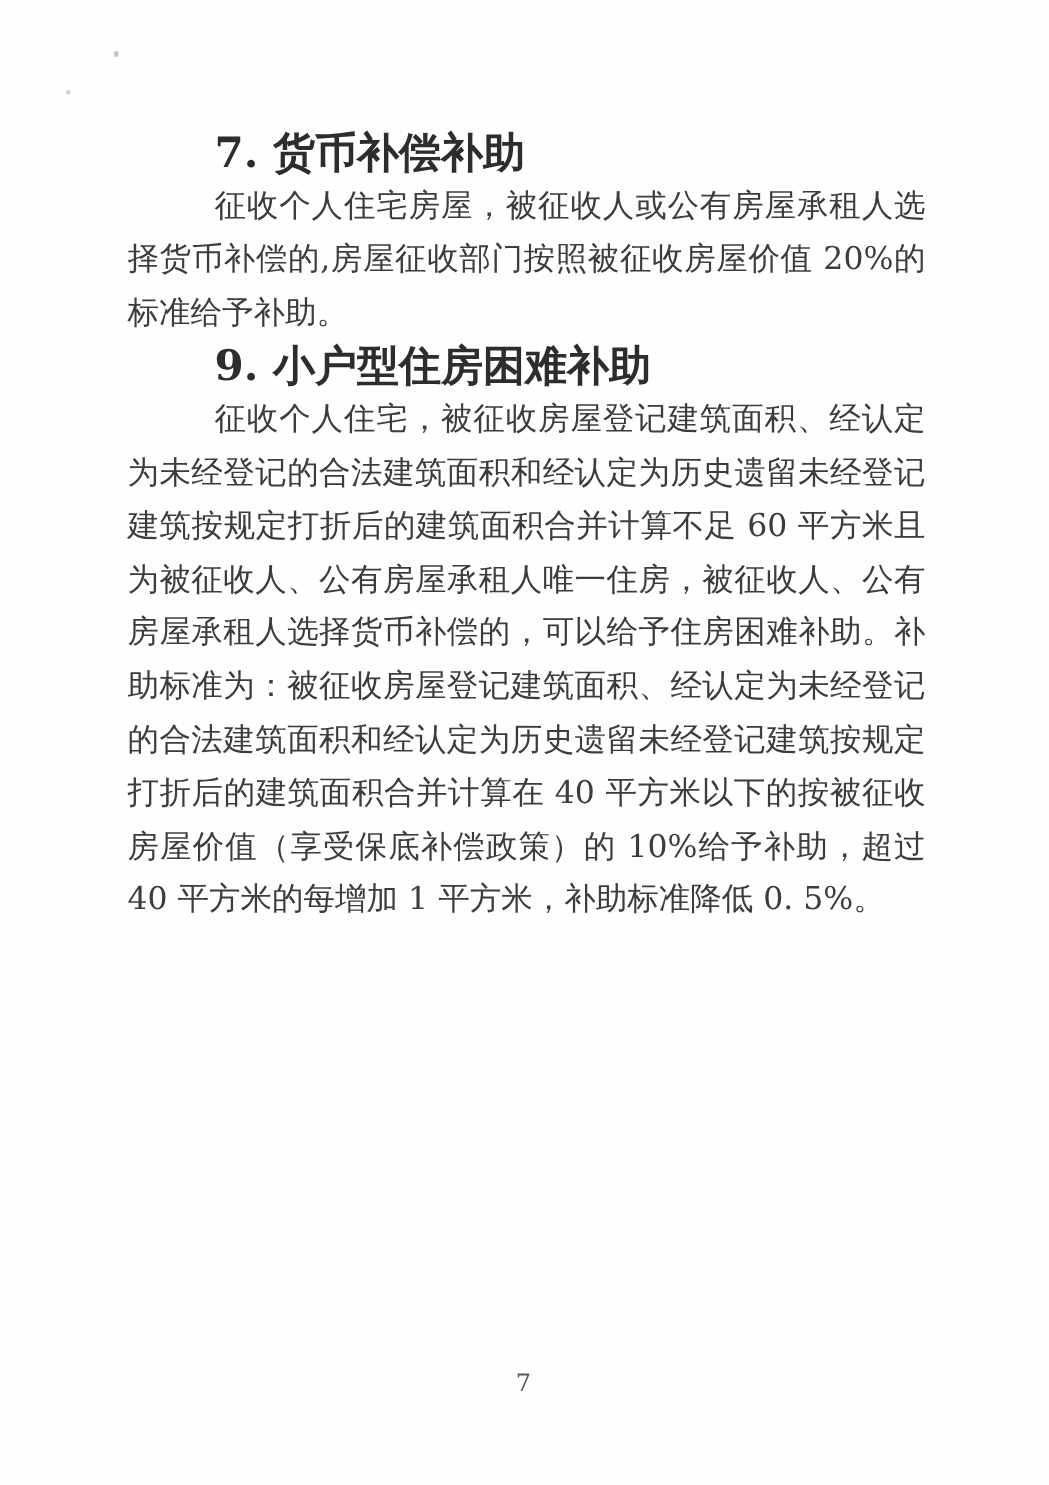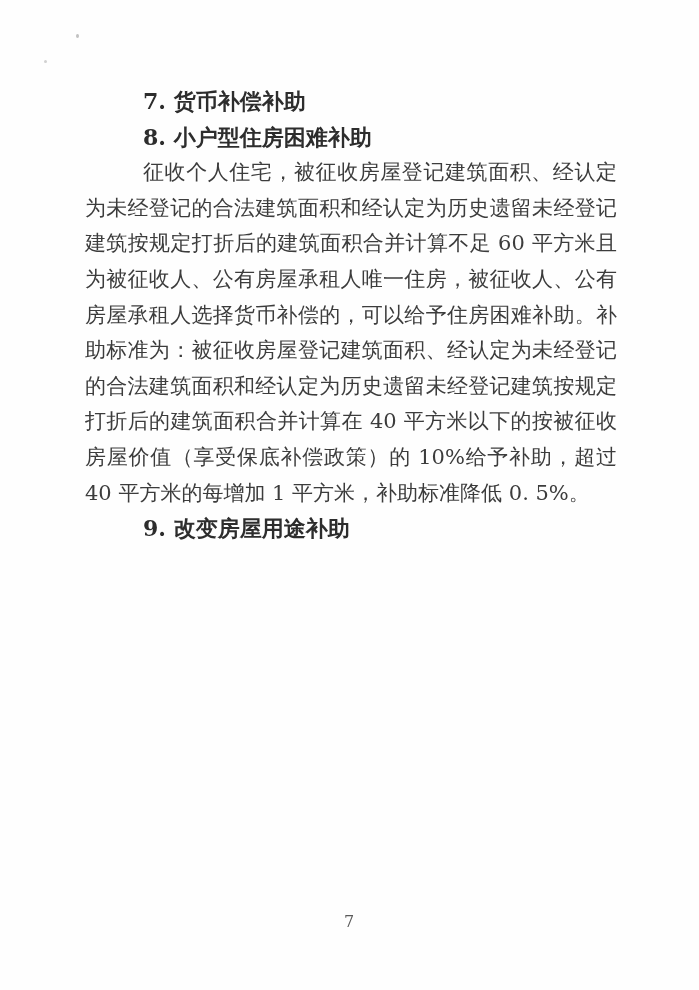--- a/index.html
+++ b/index.html
@@ -21,21 +21,21 @@
     left: 85px;
     top: 84px;
     width: 532px;
     font-size: 21px;
     line-height: 35.6px;
     text-align: justify;
     text-justify: inter-ideograph;
   }
   .section-heading {
     margin: 0;
-    font-size: 22px;
+    font-size: 28px;
     font-weight: bold;
     color: #2d2d2d;
     line-height: 35.6px;
     text-indent: 58px;
   }
   .body-paragraph {
     margin: 0;
     text-indent: 58px;
     color: #3c3c3c;
   }
@@ -61,23 +61,23 @@
 <body>
 
 <div class="page">
 
   <span class="scan-artifact artifact-1"></span>
   <span class="scan-artifact artifact-2"></span>
 
   <div class="content">
 
     <h2 class="section-heading">7. 货币补偿补助</h2>
+    <p class="body-paragraph">征收个人住宅房屋，被征收人或公有房屋承租人选择货币补偿的,房屋征收部门按照被征收房屋价值 20%的标准给予补助。</p>
 
-    <h2 class="section-heading">8. 小户型住房困难补助</h2>
+    <h2 class="section-heading">9. 小户型住房困难补助</h2>
     <p class="body-paragraph">征收个人住宅，被征收房屋登记建筑面积、经认定为未经登记的合法建筑面积和经认定为历史遗留未经登记建筑按规定打折后的建筑面积合并计算不足 60 平方米且为被征收人、公有房屋承租人唯一住房，被征收人、公有房屋承租人选择货币补偿的，可以给予住房困难补助。补助标准为：被征收房屋登记建筑面积、经认定为未经登记的合法建筑面积和经认定为历史遗留未经登记建筑按规定打折后的建筑面积合并计算在 40 平方米以下的按被征收房屋价值（享受保底补偿政策）的 10%给予补助，超过 40 平方米的每增加 1 平方米，补助标准降低 0. 5%。</p>
 
-    <h2 class="section-heading">9. 改变房屋用途补助</h2>
 
   </div>
 
   <div class="page-number">7</div>
 
 </div>
 
 </body></html>

